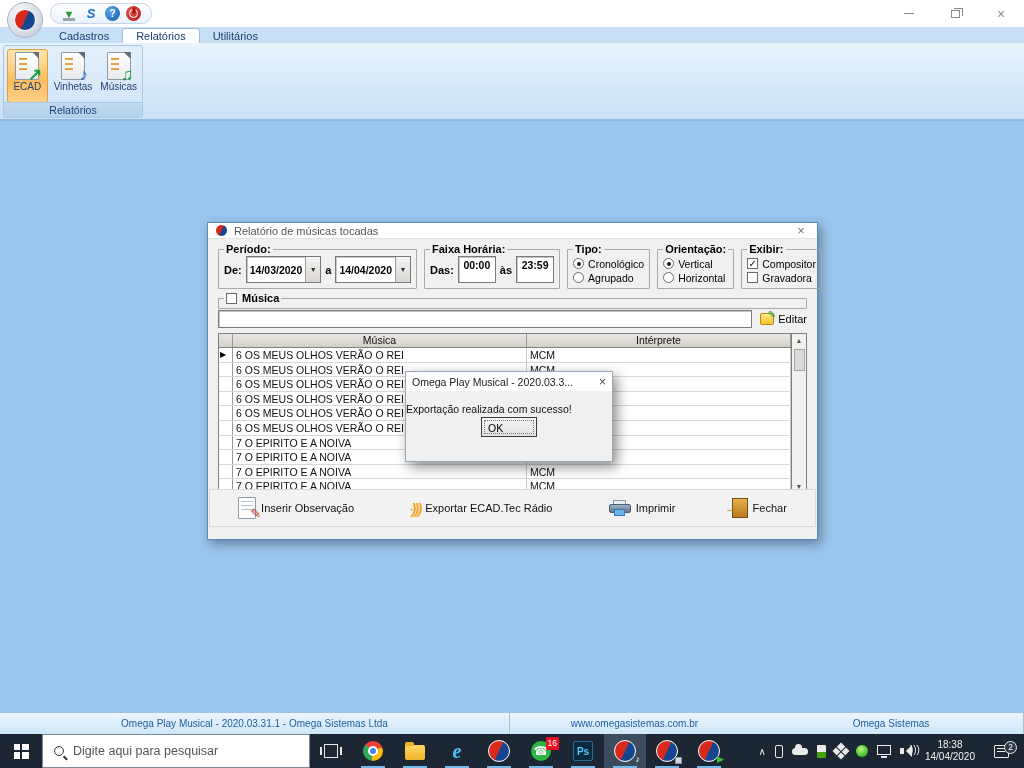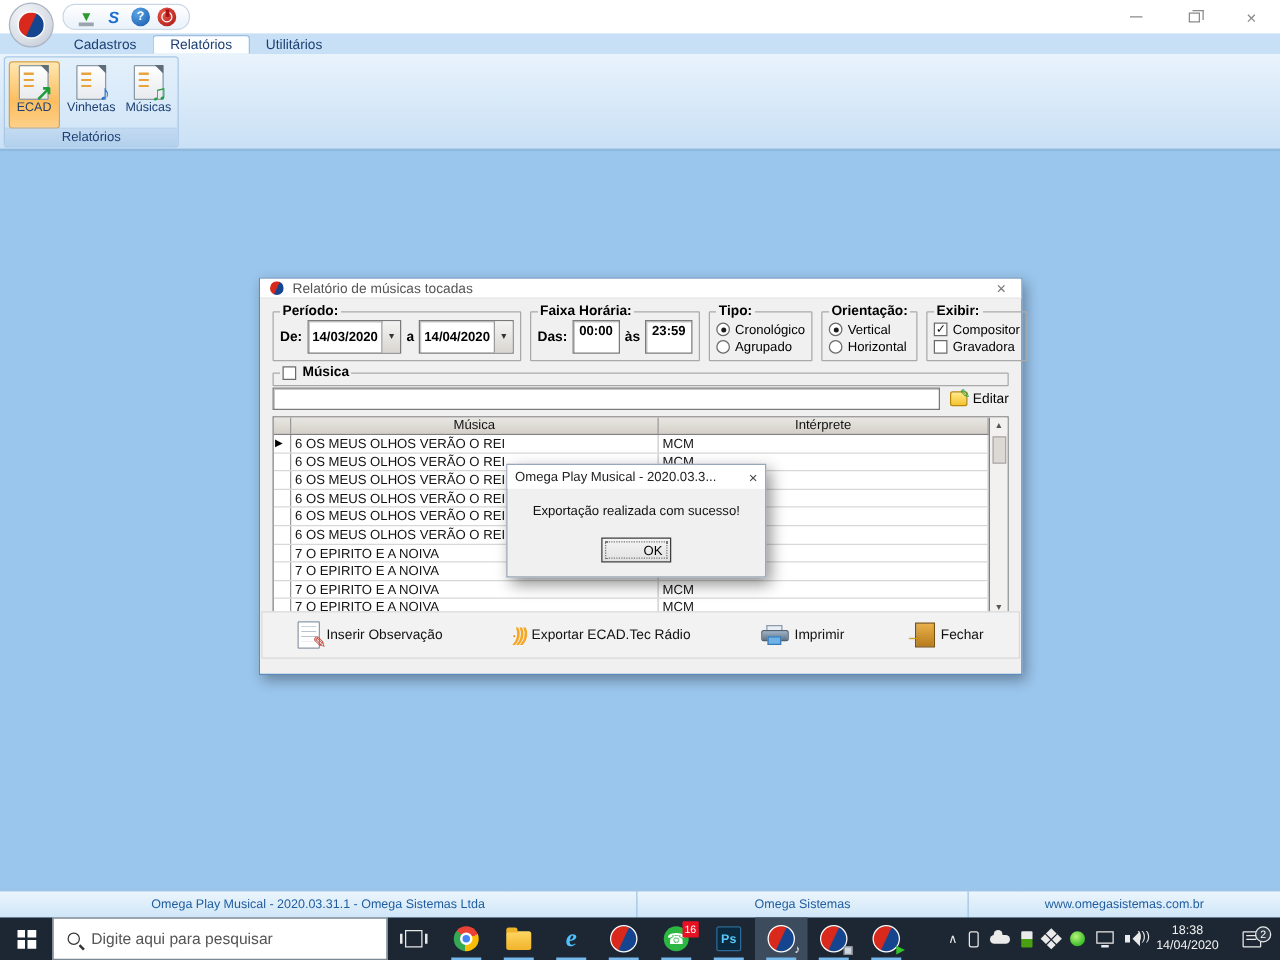--- a/index.html
+++ b/index.html
@@ -129,23 +129,23 @@
   .printer .bodyp { position:absolute; left:0; top:4px; width:22px; height:9px; background:linear-gradient(#8fa3b8,#5f7globalThis0); background:linear-gradient(#9fb3c8,#60758a); border:1px solid #4e5f70; border-radius:2px; }
   .printer .paper { position:absolute; left:5px; top:9px; width:11px; height:7px; background:#6db3e8; border:1px solid #3a7ab8; }
   .door-ico { width:16px; height:20px; background:linear-gradient(#e8b04a,#b97c1e); border:1px solid #7a5210; position:relative; }
   .door-ico::before { content:'→'; position:absolute; left:-8px; top:2px; color:#e8a000; font-weight:bold; font-size:13px; text-shadow:0 0 1px #7a5210; }
   
   .msgbox { position:absolute; left:405px; top:371px; width:208px; height:91px; background:#f0f0f0;
     border:1px solid #99a8b8; box-shadow:4px 5px 12px rgba(0,0,0,.45); z-index:30; }
   .msg-title { height:19px; background:#fff; display:flex; align-items:center; padding:0 6px;
     font-size:10.5px; color:#222; }
   .msg-close { margin-left:auto; color:#444; font-size:12px; }
-  .msg-text { font-size:10.5px; color:#111; text-align:center; margin-top:12px; }
-  .ok-btn { display:block; margin:15px auto 0; width:56px; height:20px; background:linear-gradient(#f4f4f4,#e2e2e2);
-    border:1px solid #3c3c3c; font-size:10.5px; text-align:right; line-height:18px; position:relative; font-family:inherit; }
+  .msg-text { font-size:10.5px; color:#111; margin-top:12px; }
+  .ok-btn { display:block; margin:2px auto 0; width:56px; height:20px; background:linear-gradient(#f4f4f4,#e2e2e2);
+    border:1px solid #3c3c3c; font-size:10.5px; text-align:left; line-height:18px; position:relative; font-family:inherit; }
   .ok-btn::after { content:''; position:absolute; inset:2px; border:1px dotted #777; }
   
   .statusbar { position:absolute; left:0; right:0; top:712px; height:22px;
     background:linear-gradient(#ecf5fd,#cfe6f8); border-top:1px solid #9fc4e4; display:flex;
     font-size:10px; color:#1f5c9e; align-items:center; }
   .sb-cell { border-right:1px solid #9fc4e4; height:100%; display:flex; align-items:center; justify-content:center; }
   .sb-1 { width:510px; } .sb-2 { width:265px; } .sb-3 { flex:1; border-right:none; }
   
   .taskbar { position:absolute; left:0; right:0; top:734px; height:34px; background:#1d2733;
     display:flex; align-items:stretch; color:#fff; }
@@ -438,22 +438,22 @@
   <div class="msg-title">
     <span>Omega Play Musical - 2020.03.3...</span>
     <span class="msg-close">×</span>
   </div>
   <div class="msg-text">Exportação realizada com sucesso!</div>
   <button class="ok-btn">OK</button>
 </div>
 
 <div class="statusbar">
   <span class="sb-cell sb-1">Omega Play Musical - 2020.03.31.1 - Omega Sistemas Ltda</span>
+  <span class="sb-cell sb-3">www.omegasistemas.com.br</span>
   <span class="sb-cell sb-2">Omega Sistemas</span>
-  <span class="sb-cell sb-3">www.omegasistemas.com.br</span>
 </div>
 
 <div class="taskbar">
   <span class="tbtn">
       <span class="win-flag">
         <i></i>
         <i></i>
         <i></i>
         <i></i>
       </span>

